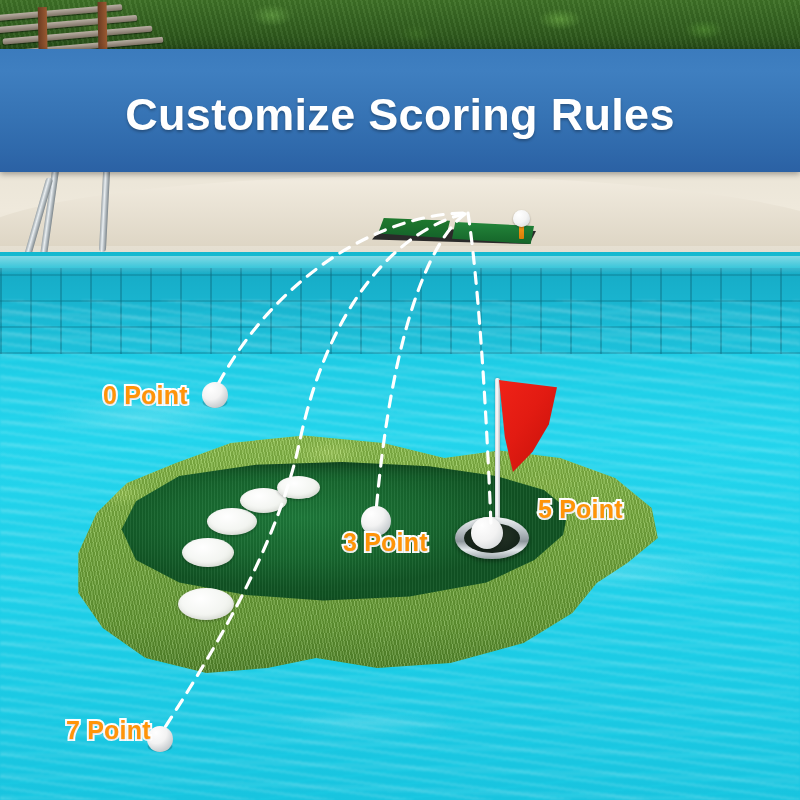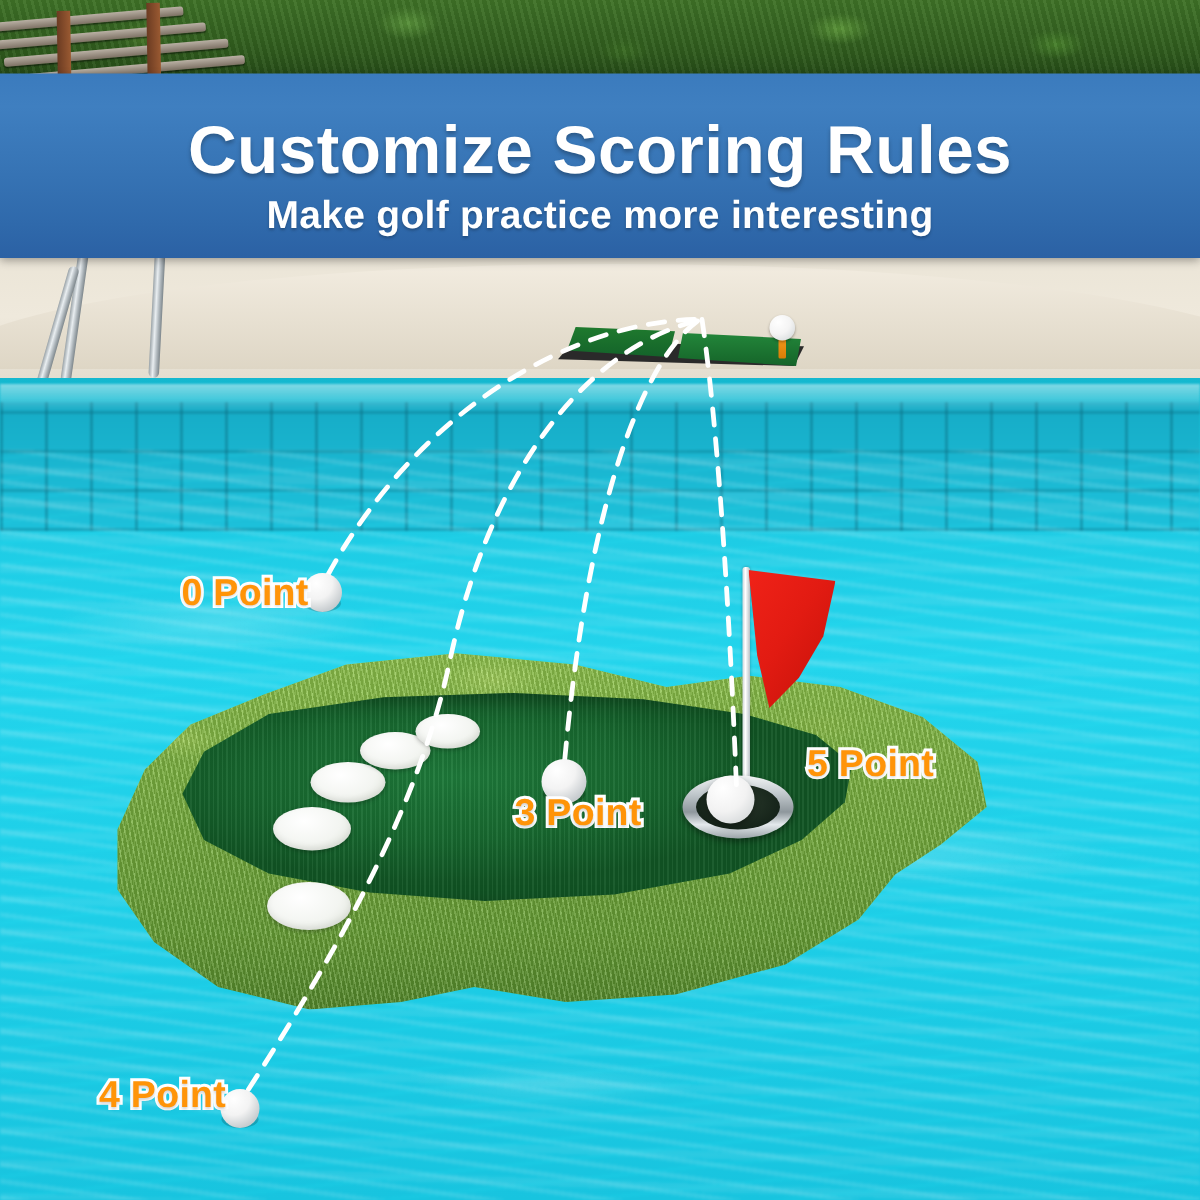--- a/index.html
+++ b/index.html
@@ -375,24 +375,23 @@
     <defs>
       <radialGradient id="ballgrad" cx="34%" cy="26%" r="75%">
         <stop offset="0%" stop-color="#ffffff"></stop>
         <stop offset="55%" stop-color="#f3f3f3"></stop>
         <stop offset="100%" stop-color="#c7cccf"></stop>
       </radialGradient>
     </defs>
   </svg>
 
   <div id="score-layer">
-      <div class="score" style="left: 121px; top: 381px; color: rgb(255, 148, 8); -webkit-text-stroke: 4px rgb(255, 255, 255);">0 Point</div>
-      <div class="score" style="left: 66px; top: 716px; color: rgb(255, 148, 8); -webkit-text-stroke: 4px rgb(255, 255, 255);">4 Point</div>
+      <div class="score" style="left: 103px; top: 381px; color: rgb(255, 148, 8); -webkit-text-stroke: 4px rgb(255, 255, 255);">0 Point</div>
+      <div class="score" style="left: 66px; top: 716px; color: rgb(255, 148, 8); -webkit-text-stroke: 4px rgb(255, 255, 255);">7 Point</div>
       <div class="score" style="left: 343px; top: 528px; color: rgb(255, 148, 8); -webkit-text-stroke: 4px rgb(255, 255, 255);">3 Point</div>
       <div class="score" style="left: 510px; top: 495px; color: rgb(255, 148, 8); padding-left: 28px; -webkit-text-stroke: 4px rgb(255, 255, 255);">5 Point</div>
     </div>
 
   <div class="banner">
     <div class="banner-title">Customize Scoring Rules</div>
-    <div class="banner-sub">Make golf practice more interesting</div>
   </div>
 
 </div>
 
 </body></html>

